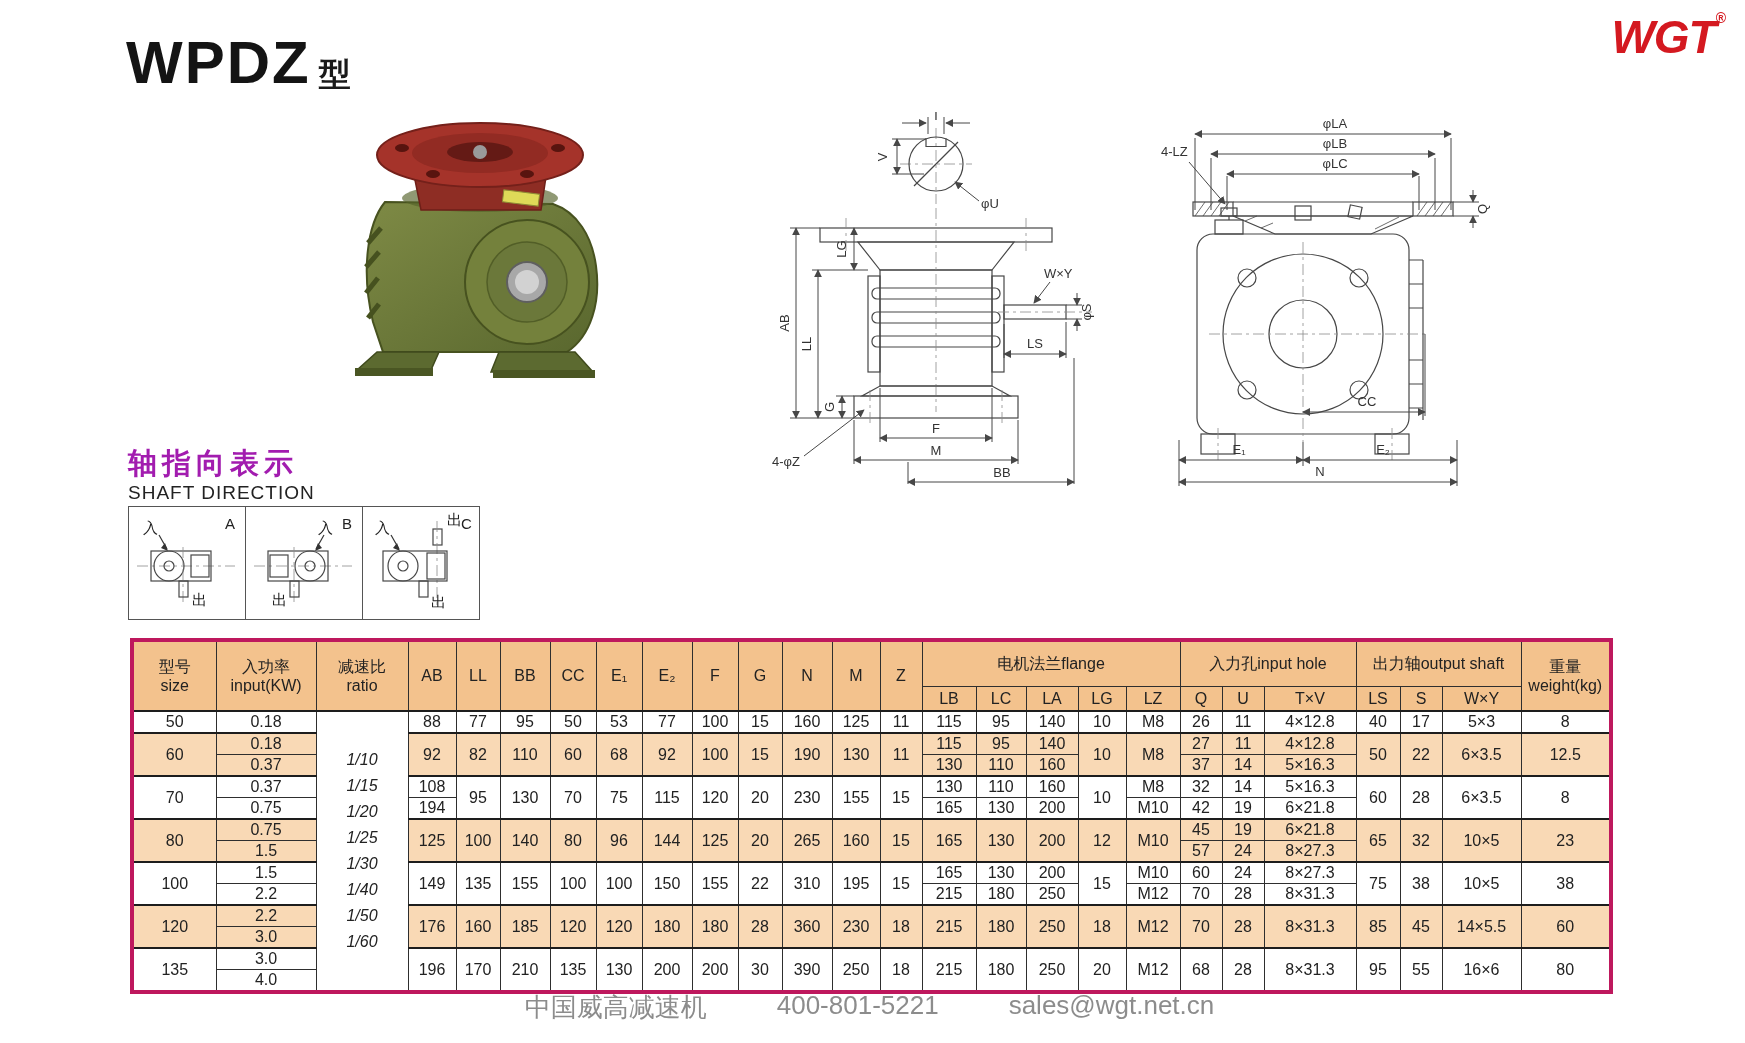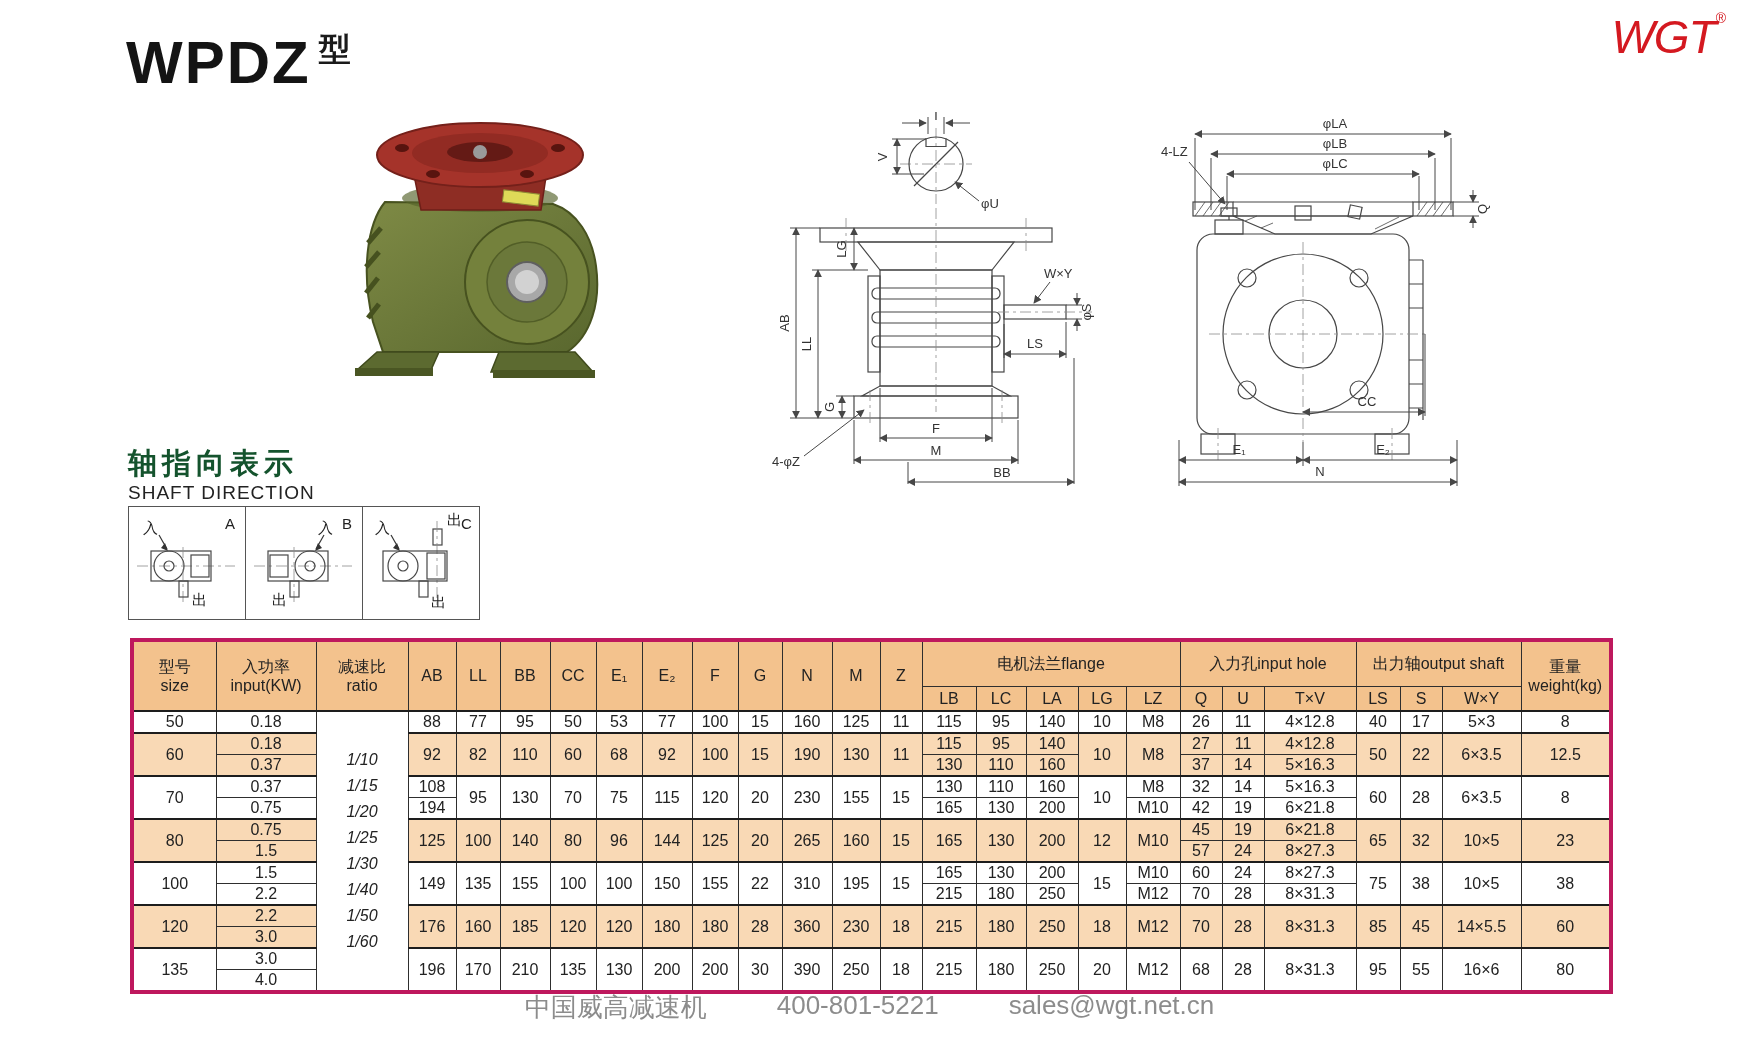--- a/index.html
+++ b/index.html
@@ -1,26 +1,26 @@
 <!DOCTYPE html>
 <html><head>
 <meta charset="utf-8">
 <style>
   html,body{margin:0;padding:0;background:#fff;}
   body{width:1745px;height:1043px;position:relative;font-family:"Liberation Sans",sans-serif;overflow:hidden;color:#1a1a1a;}
   .abs{position:absolute;}
   
-  .title-wrap{left:126px;top:28px;display:flex;align-items:flex-start;}
+  .title-wrap{left:126px;top:28px;display:flex;align-items:flex-end;}
   .title-main{font-size:60px;font-weight:700;letter-spacing:2px;color:#141414;}
   .title-suffix{font-size:32px;font-weight:700;margin-left:8px;}
   
-  .logo{right:20px;top:10px;color:#d41920;font-size:46px;font-weight:400;font-style:italic;letter-spacing:-1px;}
+  .logo{right:20px;top:10px;color:#d41920;font-size:46px;font-weight:700;font-style:italic;letter-spacing:-1px;}
   .logo sup{font-size:14px;font-style:normal;vertical-align:top;}
   
-  .sd-zh{left:128px;top:444px;font-size:29px;font-weight:700;letter-spacing:5px;color:#14532d;}
+  .sd-zh{left:128px;top:444px;font-size:29px;font-weight:700;letter-spacing:5px;color:#a21caf;}
   .sd-en{left:128px;top:482px;font-size:19px;letter-spacing:1px;color:#222;}
   
   .panels{left:128px;top:506px;display:flex;}
   .panel{width:116px;height:112px;border:1.5px solid #555;position:relative;background:#fff;}
   .panel + .panel{border-left:none;}
   
   .spec-table-wrap{left:130px;top:638px;}
   table{border-collapse:collapse;table-layout:fixed;border:4px solid #be185d;}
   th,td{border:1px solid #2e2e2e;text-align:center;vertical-align:middle;padding:0 1px;white-space:pre-line;overflow:hidden;}
   thead th{background:#f3c28d;font-weight:400;font-size:16px;line-height:1.2;color:#222;}

